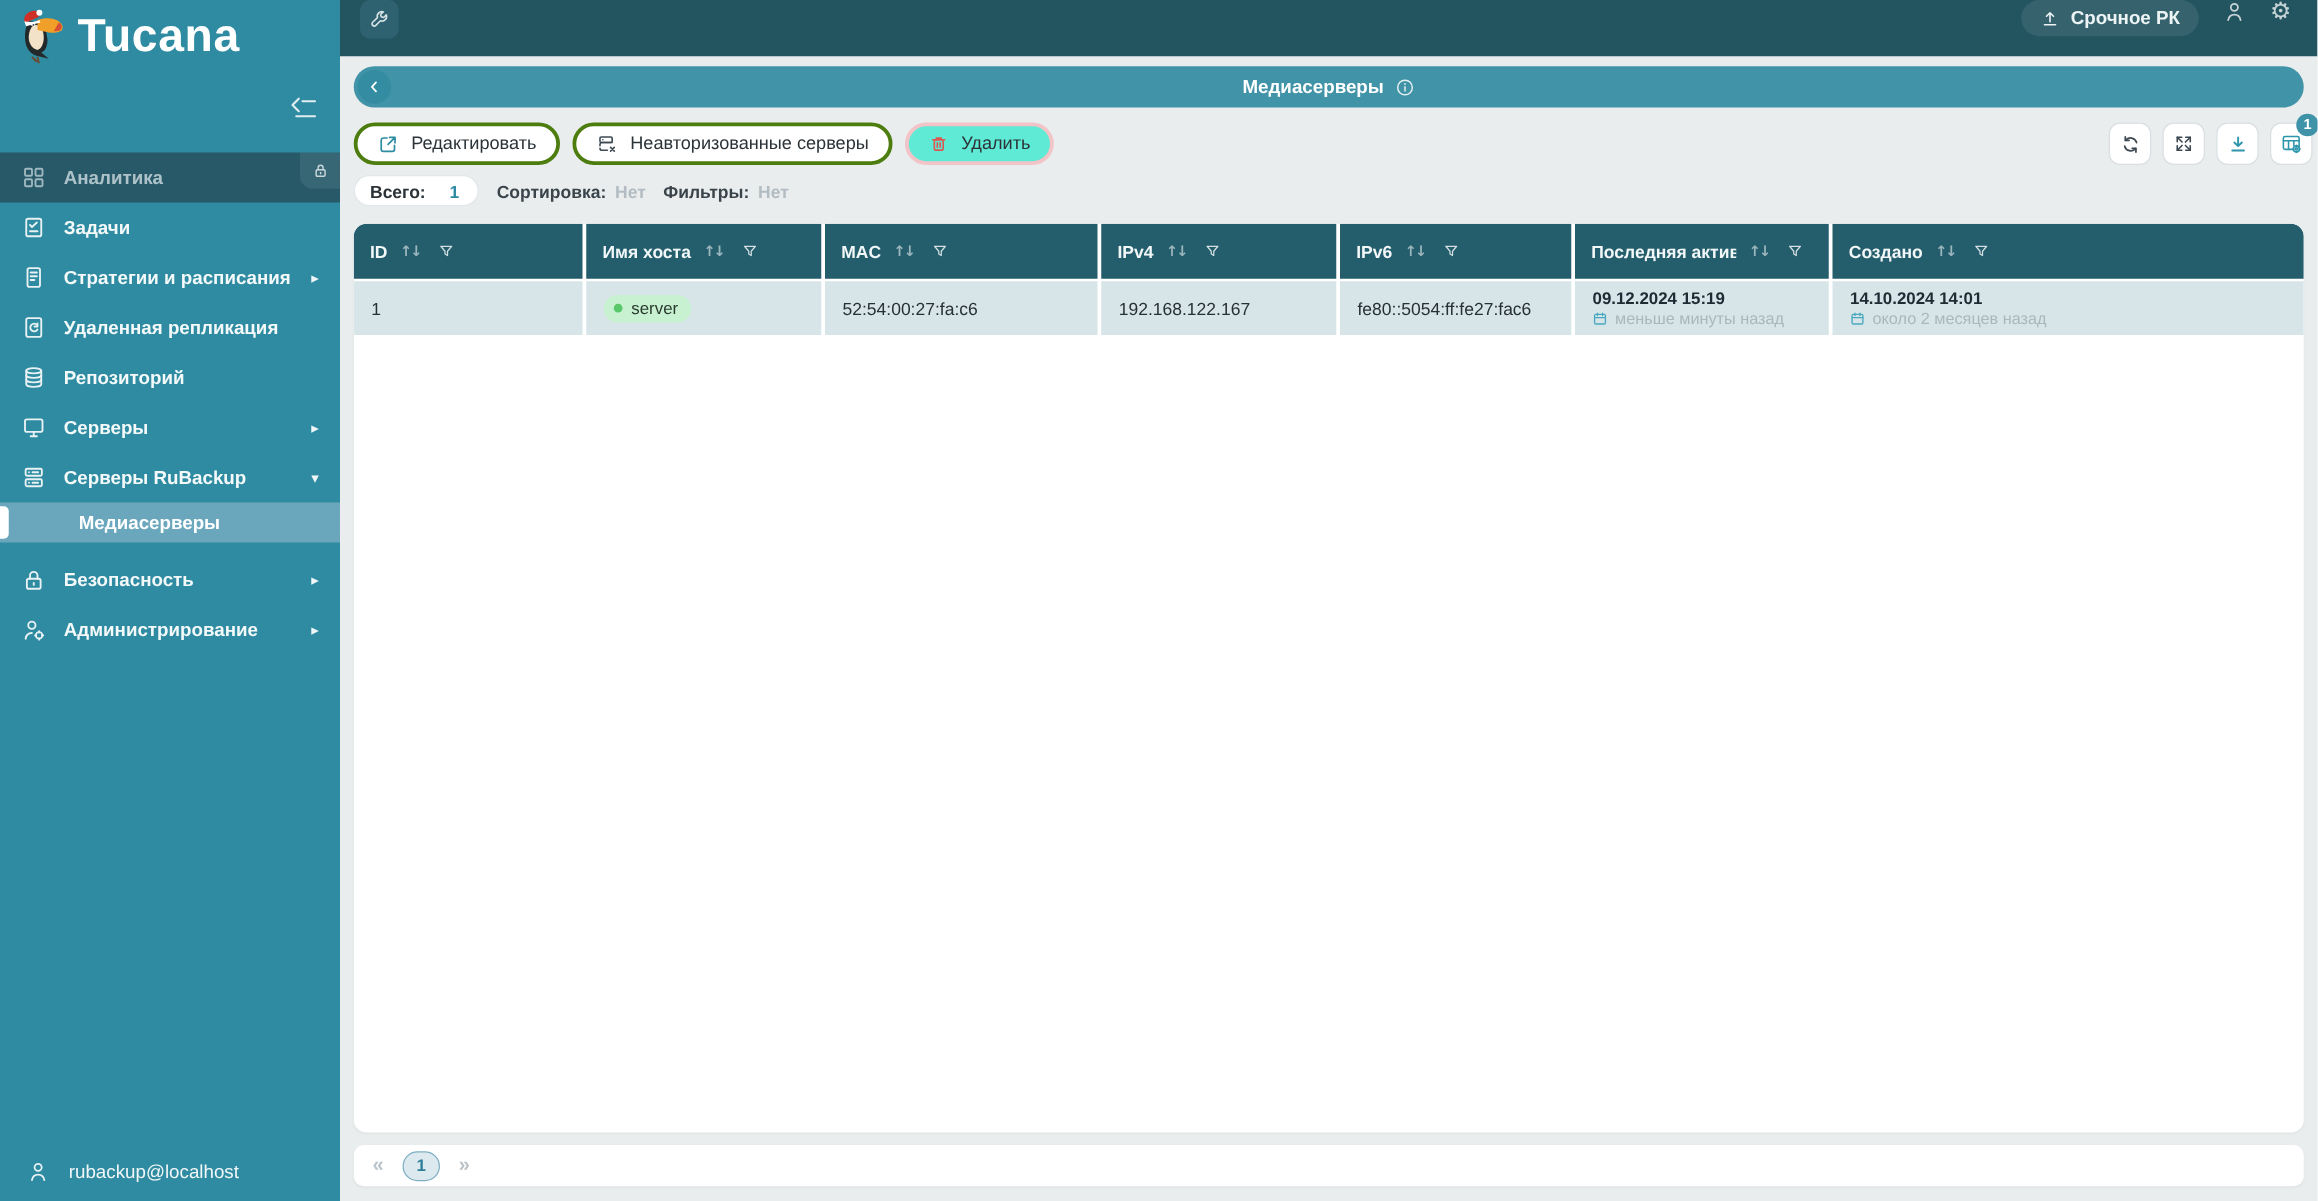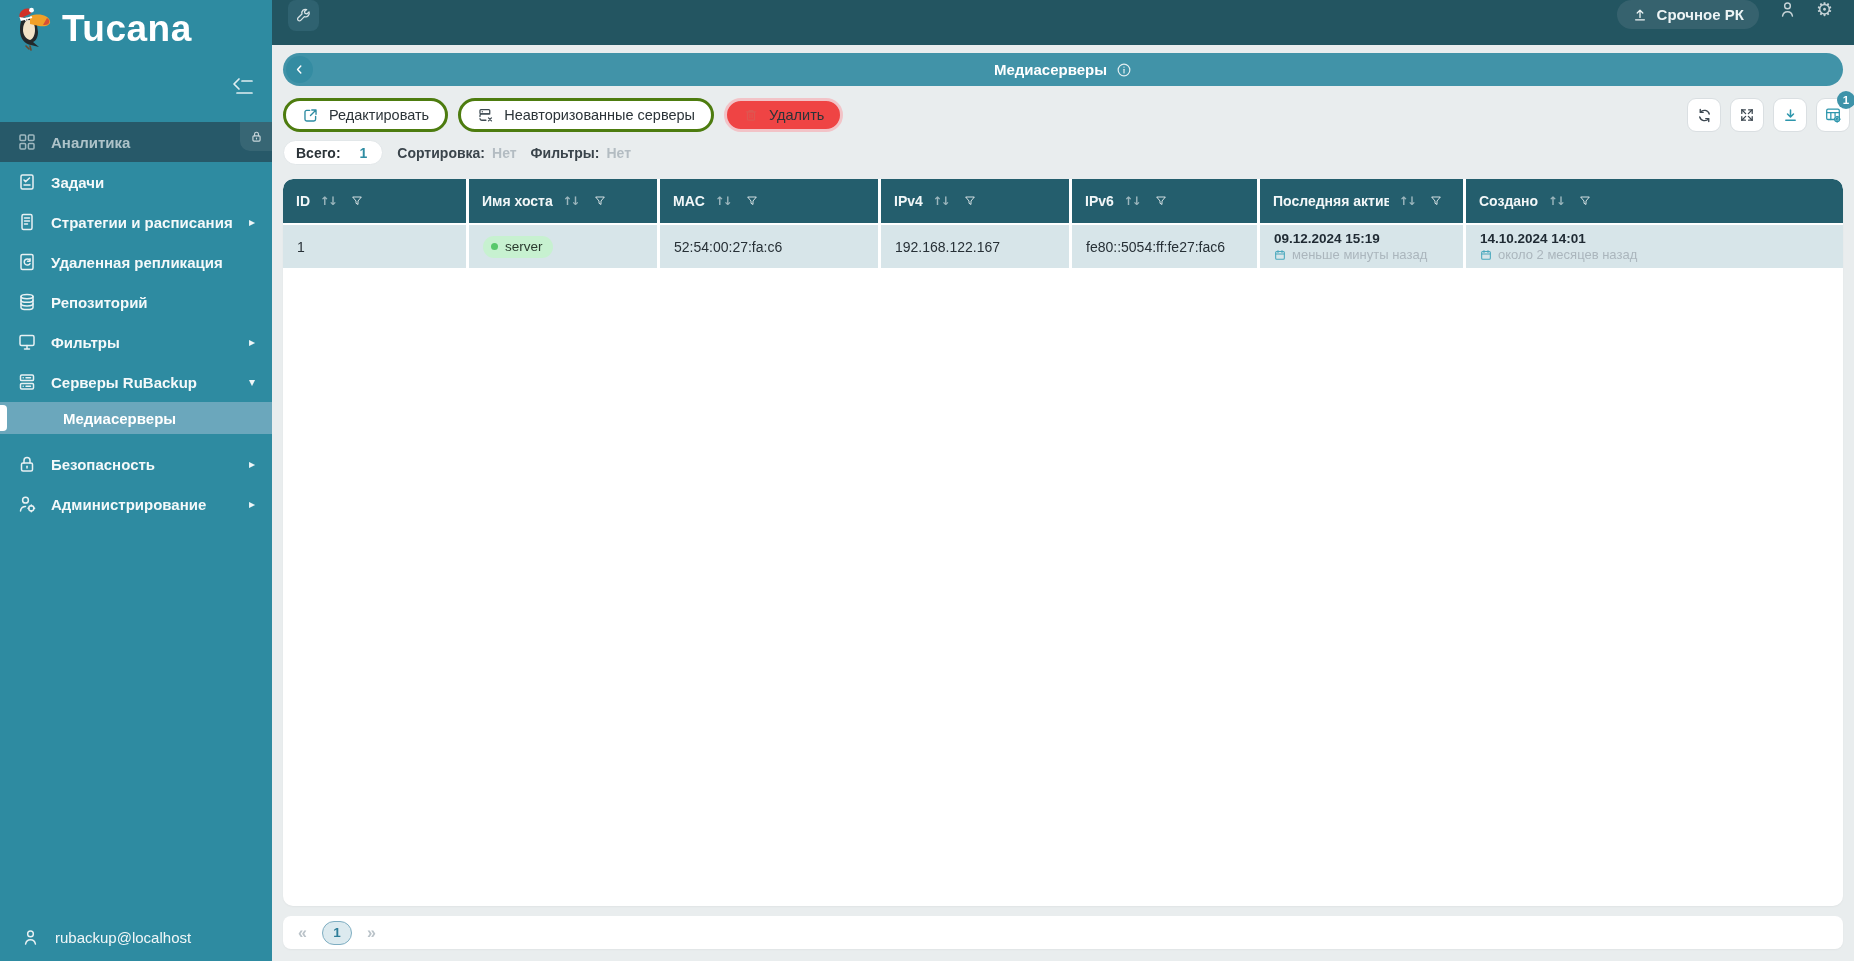--- a/index.html
+++ b/index.html
@@ -42,21 +42,21 @@
   .titlebar{position:relative;margin:8px 11px 0;height:33px;border-radius:17px;background:#4193A8;display:flex;align-items:center;justify-content:center;}
   .back-btn{position:absolute;left:3px;top:3px;width:27px;height:27px;border-radius:50%;background:#348CA2;display:flex;align-items:center;justify-content:center;color:#FFFFFF;cursor:pointer;}
   .page-title{color:#FFFFFF;font-size:15px;font-weight:600;display:flex;align-items:center;gap:9px;}
   .info-icon{color:#E3EEF1;display:flex;}
 
   .toolbar{margin:12px 11px 0;display:flex;align-items:center;}
   .btn{height:34px;border-radius:17px;background:#FFFFFF;border:3px solid #4d7c0f;display:flex;align-items:center;gap:10px;padding:0 16px;font-size:14.5px;color:#2B3338;margin-right:10px;cursor:pointer;box-sizing:border-box;}
   .btn .b-icon{display:flex;}
   .btn-edit .b-icon{color:#2E8CA2;}
   .btn-unauth .b-icon{color:#3E4A52;}
-  .btn.danger{background:#ef4444;border-color:#F2C3C7;}
+  .btn.danger{background:#5eead4;border-color:#F2C3C7;}
   .btn.danger .b-icon{color:#DF5550;}
   .icon-btns{margin-left:auto;margin-right:-7px;display:flex;gap:9px;}
   .icon-btn{position:relative;width:34px;height:34px;border-radius:9px;background:#FFFFFF;border:1px solid #DADFE2;display:flex;align-items:center;justify-content:center;color:#3C4750;cursor:pointer;box-sizing:border-box;}
   .icon-btn.teal{color:#2D96AC;}
   .count-badge{position:absolute;top:-8px;right:-6px;min-width:18px;height:18px;border-radius:9px;background:#3E93A9;color:#FFFFFF;font-size:11.5px;font-weight:700;display:flex;align-items:center;justify-content:center;padding:0 4px;box-sizing:border-box;}
 
   .stats{margin:8px 11px 0;display:flex;align-items:center;height:25px;font-size:14px;}
   .total-pill{background:#FFFFFF;border:1px solid #E2E7E9;border-radius:13px;height:25px;display:flex;align-items:center;padding:0 15px 0 12px;gap:19px;box-sizing:border-box;}
   .total-label{font-weight:700;color:#2B3338;}
   .total-value{color:#2E8CA2;font-weight:600;}
@@ -183,21 +183,21 @@
         <span class="mi-label">Репозиторий</span>
       </div>
 
       <div class="menu-item">
         <span class="mi-icon">
           <svg viewBox="0 0 20 20" width="20" height="20" fill="none" stroke="currentColor" stroke-width="1.5" stroke-linecap="round" stroke-linejoin="round">
             <rect x="3" y="3.5" width="14" height="10" rx="1.5"></rect>
               <path d="M7.5 17h5M10 13.5V17"></path>
           </svg>
         </span>
-        <span class="mi-label">Фильтры</span>
+        <span class="mi-label">Серверы</span>
         <span class="mi-chevron">▸</span>
       </div>
 
       <div class="menu-item">
         <span class="mi-icon">
           <svg viewBox="0 0 20 20" width="20" height="20" fill="none" stroke="currentColor" stroke-width="1.5" stroke-linecap="round" stroke-linejoin="round">
             <rect x="3.5" y="3" width="13" height="5.6" rx="1.2"></rect>
               <rect x="3.5" y="11.4" width="13" height="5.6" rx="1.2"></rect>
             <path d="M6.2 5.8h.01M6.2 14.2h.01M9 5.8h4.5M9 14.2h4.5"></path>
           </svg>

